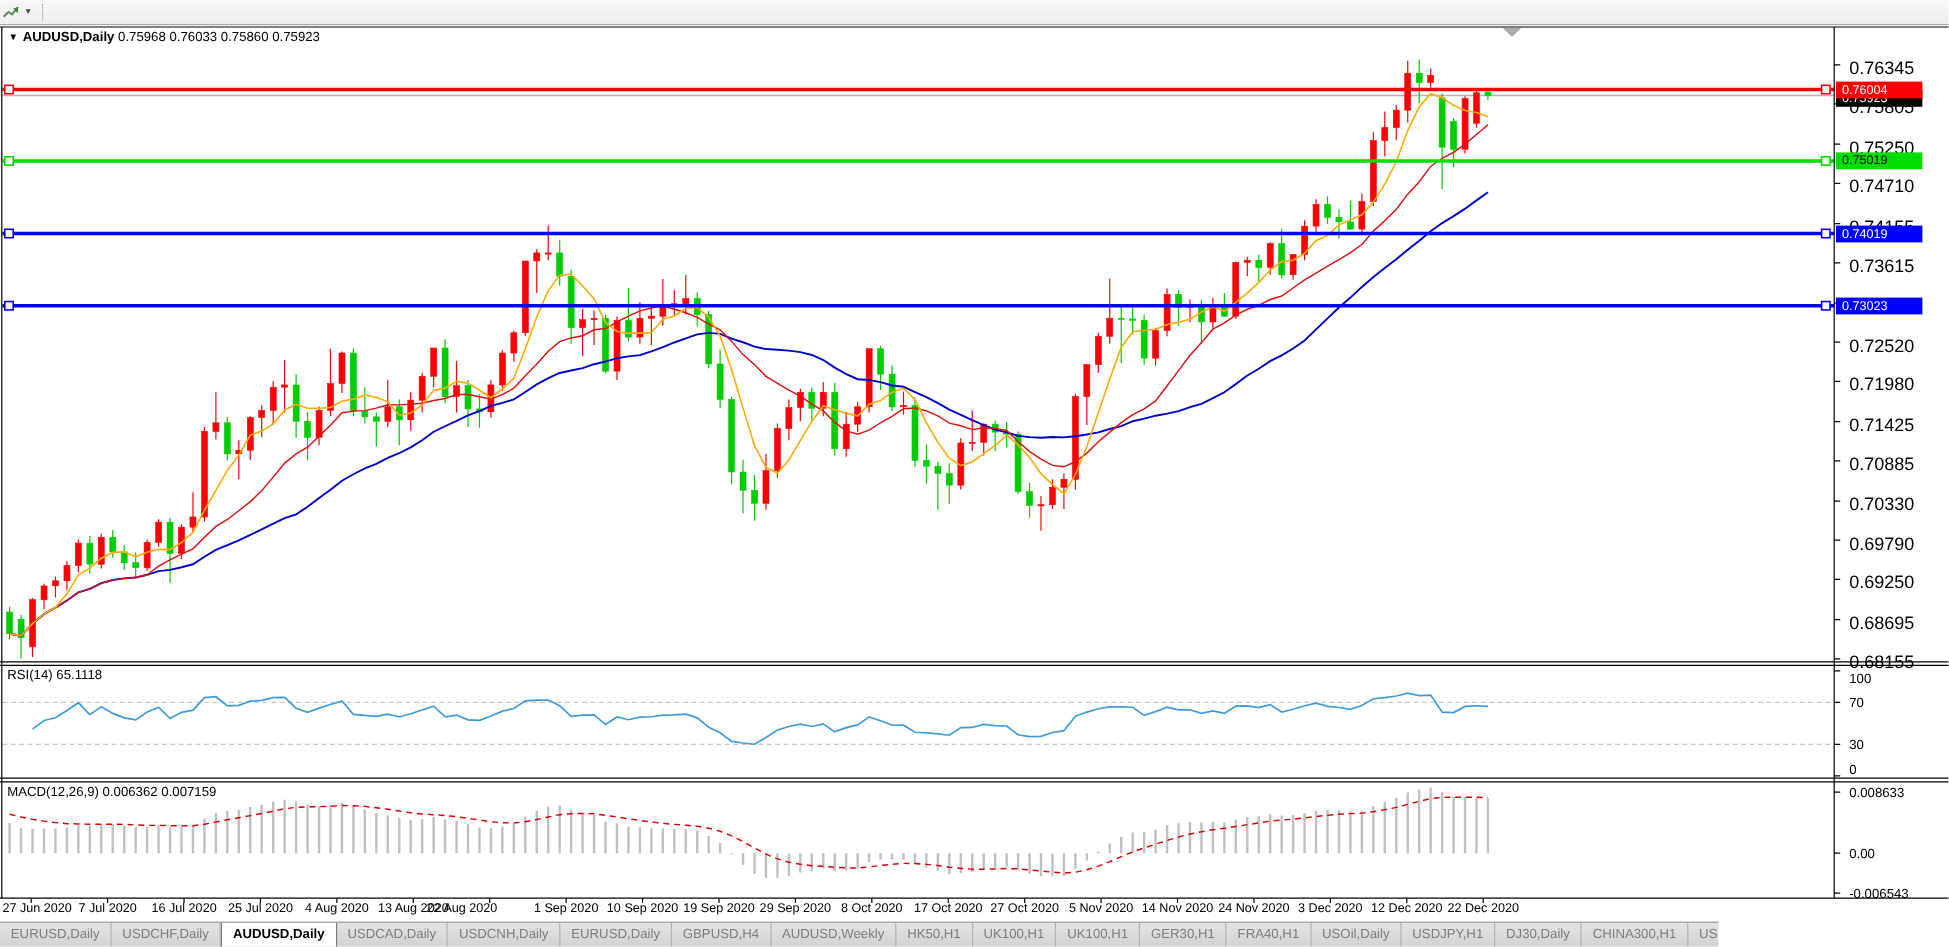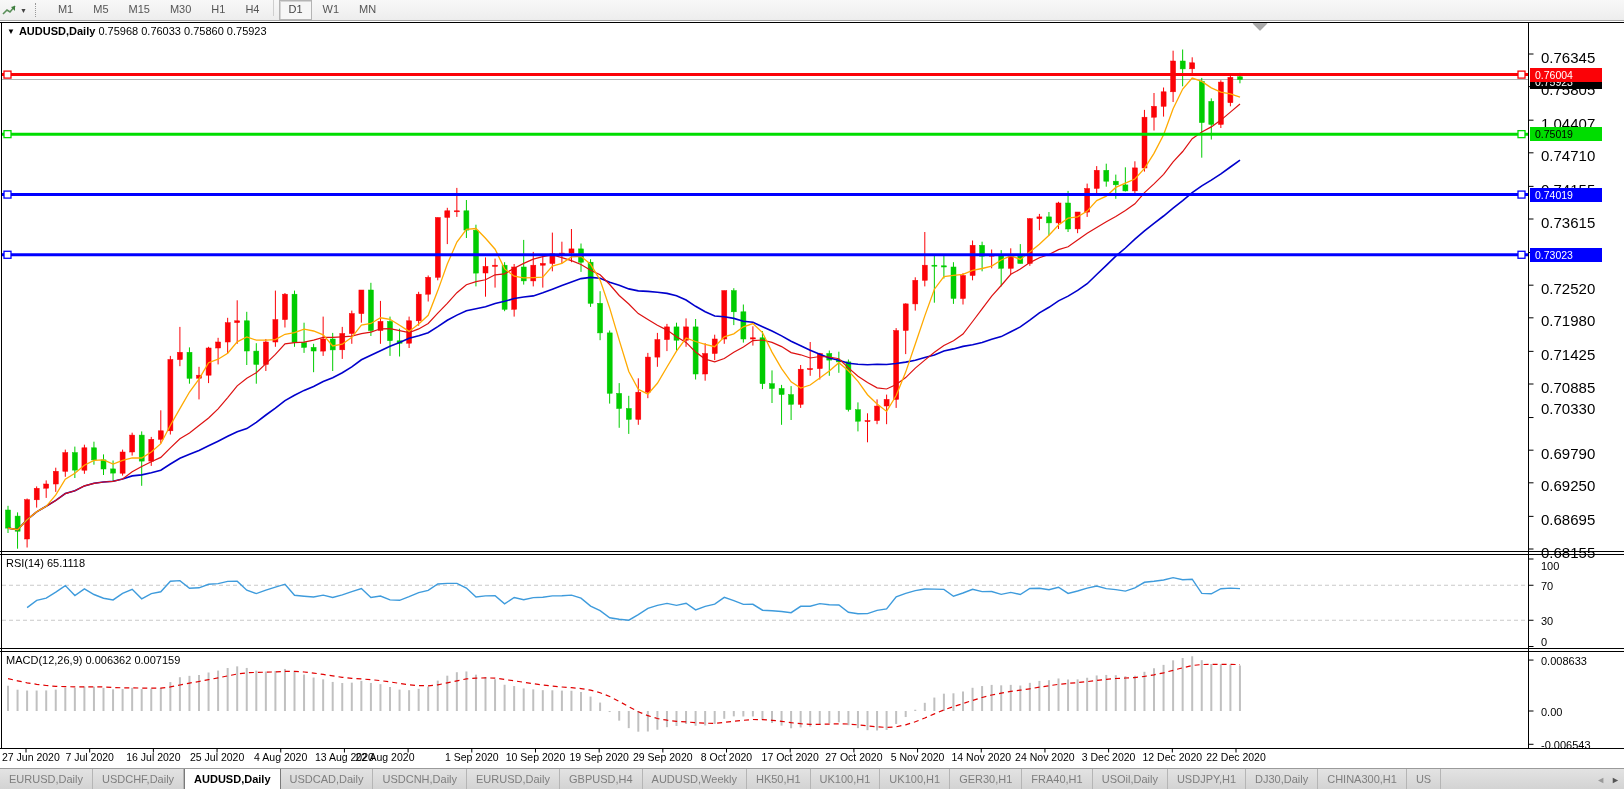--- a/index.html
+++ b/index.html
@@ -30,21 +30,21 @@
   #rsi-label{left:6px;top:557px;font-size:11px;color:#000;z-index:5;}
   #macd-label{left:6px;top:654px;font-size:11px;color:#000;z-index:5;}
 
   .ytick{position:absolute;left:1541px;font-size:15px;color:#000;z-index:2;}
   .ptag{position:absolute;left:1530px;width:72px;height:14px;font-size:10.5px;
         line-height:14px;padding-left:5px;box-sizing:border-box;z-index:4;}
   .subtick{position:absolute;left:1541px;font-size:11px;color:#000;z-index:2;}
   .dlabel{position:absolute;top:751px;font-size:10.5px;color:#000;transform:translateX(-50%);z-index:2;}
 
   
-  #tabbar{position:absolute;left:0;top:768px;width:1624px;height:21px;
+  #tabbar{position:absolute;left:0;top:768px;width:1432px;height:21px;
     background:linear-gradient(#e3e3e3,#d2d2d2);border-top:1px solid #9a9a9a;
     display:flex;align-items:stretch;overflow:hidden;z-index:6;}
   .tab{font-size:11px;color:#7e7e7e;line-height:20px;padding:0 9px;white-space:nowrap;
        border-right:1px solid #b5b5b5;cursor:default;}
   .tab.active{background:#fff;color:#000;font-weight:bold;
        border-left:1px solid #7a7a7a;border-right:1px solid #7a7a7a;margin-top:0;}
   #tab-arrows{margin-left:auto;display:flex;align-items:center;padding:0 4px;gap:6px;}
   .tab-arrow{font-size:9px;color:#555;cursor:default;}
   .tab-arrow.dim{color:#999;}
 </style>
@@ -55,32 +55,20 @@
 
   <div id="toolbar">
     <div id="tool-icon-group">
       <svg width="15" height="14">
         <polyline points="1,11 5,7 8,9 13,3" fill="none" stroke="#5a8f5a" stroke-width="1.6"></polyline>
         <polygon points="13,3 13,8 9,4" fill="#3f7f3f"></polygon>
       </svg>
       <span class="caret">▼</span>
     </div>
     <div class="grip"></div>
-    <div id="tf-buttons" style="display: flex;">
-        <div class="tf-btn">M1</div>
-        <div class="tf-btn">M5</div>
-        <div class="tf-btn">M15</div>
-        <div class="tf-btn">M30</div>
-        <div class="tf-btn">H1</div>
-        <div class="tf-btn">H4</div>
-        <div class="tf-sep"></div>
-        <div class="tf-btn active">D1</div>
-        <div class="tf-btn">W1</div>
-        <div class="tf-btn">MN</div>
-      </div>
   </div>
 
   <svg id="chart-svg" width="1624" height="789">
       <line x1="2" y1="585.25" x2="1528.5" y2="585.25" stroke="#c9c9c9" stroke-width="1" stroke-dasharray="4 3"></line>
       <line x1="2" y1="620.25" x2="1528.5" y2="620.25" stroke="#c9c9c9" stroke-width="1" stroke-dasharray="4 3"></line>
       <polyline points="27.1,607.6 36.7,600.4 46.2,598.1 55.8,592.1 65.3,585.6 74.9,595.6 84.4,588.9 94.0,594.5 103.5,598.2 113.1,599.9 122.6,593.4 132.2,589.3 141.7,598.8 151.3,593.6 160.8,591.8 170.4,581.3 179.9,580.6 189.5,588.2 199.0,587.8 208.6,584.3 218.1,583.6 227.7,581.4 237.2,581.2 246.8,590.2 256.3,593.6 265.9,590.1 275.4,587.1 285.0,584.2 294.5,595.3 304.1,596.2 313.6,597.0 323.2,595.1 332.7,597.5 342.3,594.8 351.8,591.7 361.4,588.5 370.9,597.4 380.5,596.0 390.0,599.9 399.6,600.3 409.1,596.6 418.7,592.6 428.2,590.4 437.8,584.0 447.3,583.4 456.9,583.4 466.4,588.1 476.0,596.9 485.5,595.9 495.1,595.8 504.6,603.8 514.2,597.5 523.7,599.8 533.3,597.6 542.8,597.3 552.4,595.9 561.9,595.8 571.5,595.1 581.0,598.2 590.6,606.1 600.1,610.6 609.7,617.8 619.2,619.2 628.8,620.2 638.3,614.6 647.9,608.3 657.4,605.4 667.0,603.4 676.5,605.4 686.1,603.2 695.6,609.9 705.2,606.4 714.7,604.1 724.3,597.4 733.8,600.6 743.4,604.4 752.9,604.3 762.5,610.2 772.0,610.7 781.6,611.5 791.1,612.7 800.7,606.3 810.2,606.2 819.8,603.6 829.3,604.7 838.9,605.0 848.4,612.3 858.0,613.8 867.5,613.6 877.1,610.4 886.6,608.9 896.2,596.9 905.7,593.4 915.3,590.6 924.8,589.0 934.4,589.1 943.9,589.4 953.5,596.2 963.0,593.0 972.6,589.3 982.1,591.6 991.7,591.5 1001.2,594.4 1010.8,592.4 1020.3,594.5 1029.8,588.5 1039.4,588.2 1049.0,589.7 1058.5,587.2 1068.1,593.4 1077.6,591.0 1087.2,588.1 1096.7,586.0 1106.3,588.6 1115.8,589.6 1125.4,591.1 1134.9,587.9 1144.5,582.3 1154.0,581.3 1163.6,580.0 1173.1,577.6 1182.7,579.7 1192.2,579.2 1201.8,593.4 1211.3,593.8 1220.9,588.7 1230.4,588.1 1240.0,588.6" fill="none" stroke="#3e9bdc" stroke-width="1.4"></polyline>
       <g>
         <line x1="8" x2="8" y1="711" y2="685.8031339031345" stroke="#c0c0c0" stroke-width="2"></line>
         <line x1="17.55" x2="17.55" y1="711" y2="689.6970065178047" stroke="#c0c0c0" stroke-width="2"></line>
         <line x1="27.1" x2="27.1" y1="711" y2="690.5431231644233" stroke="#c0c0c0" stroke-width="2"></line>
@@ -549,30 +537,30 @@
     <span class="tri">▼</span><span class="sym">AUDUSD,Daily</span>
     <span>0.75968 0.76033 0.75860 0.75923</span>
   </div>
 
   <div class="abs" id="rsi-label">RSI(14) 65.1118</div>
   <div class="abs" id="macd-label">MACD(12,26,9) 0.006362 0.007159</div>
 
   <div id="price-axis">
       <div class="ytick" style="top: 48.5px;">0.76345</div>
       <div class="ytick" style="top: 81.1px;">0.75805</div>
-      <div class="ytick" style="top: 114.7px;">1.04407</div>
+      <div class="ytick" style="top: 114.7px;">0.75250</div>
       <div class="ytick" style="top: 147.3px;">0.74710</div>
       <div class="ytick" style="top: 180.9px;">0.74155</div>
       <div class="ytick" style="top: 213.5px;">0.73615</div>
       <div class="ytick" style="top: 247px;">0.73060</div>
       <div class="ytick" style="top: 279.7px;">0.72520</div>
       <div class="ytick" style="top: 312.3px;">0.71980</div>
       <div class="ytick" style="top: 345.9px;">0.71425</div>
       <div class="ytick" style="top: 378.5px;">0.70885</div>
-      <div class="ytick" style="top: 400px;">0.70330</div>
+      <div class="ytick" style="top: 412px;">0.70330</div>
       <div class="ytick" style="top: 444.7px; text-align: center;">0.69790</div>
       <div class="ytick" style="top: 477.3px;">0.69250</div>
       <div class="ytick" style="top: 510.9px;">0.68695</div>
       <div class="ytick" style="top: 543.5px;">0.68155</div>
     </div>
   <div id="tag-layer">
       <div class="ptag" style="top: 74.5px; background: rgb(0, 0, 0); color: rgb(255, 255, 255); z-index: 3;">0.75923</div>
       <div class="ptag" style="top: 67.6px; background: rgb(251, 2, 7); color: rgb(255, 255, 255); z-index: 4;">0.76004</div>
       <div class="ptag" style="top: 127.1px; background: rgb(0, 221, 0); color: rgb(0, 0, 0); z-index: 4;">0.75019</div>
       <div class="ptag" style="top: 187.6px; background: rgb(0, 0, 255); color: rgb(255, 255, 255); z-index: 4;">0.74019</div>

